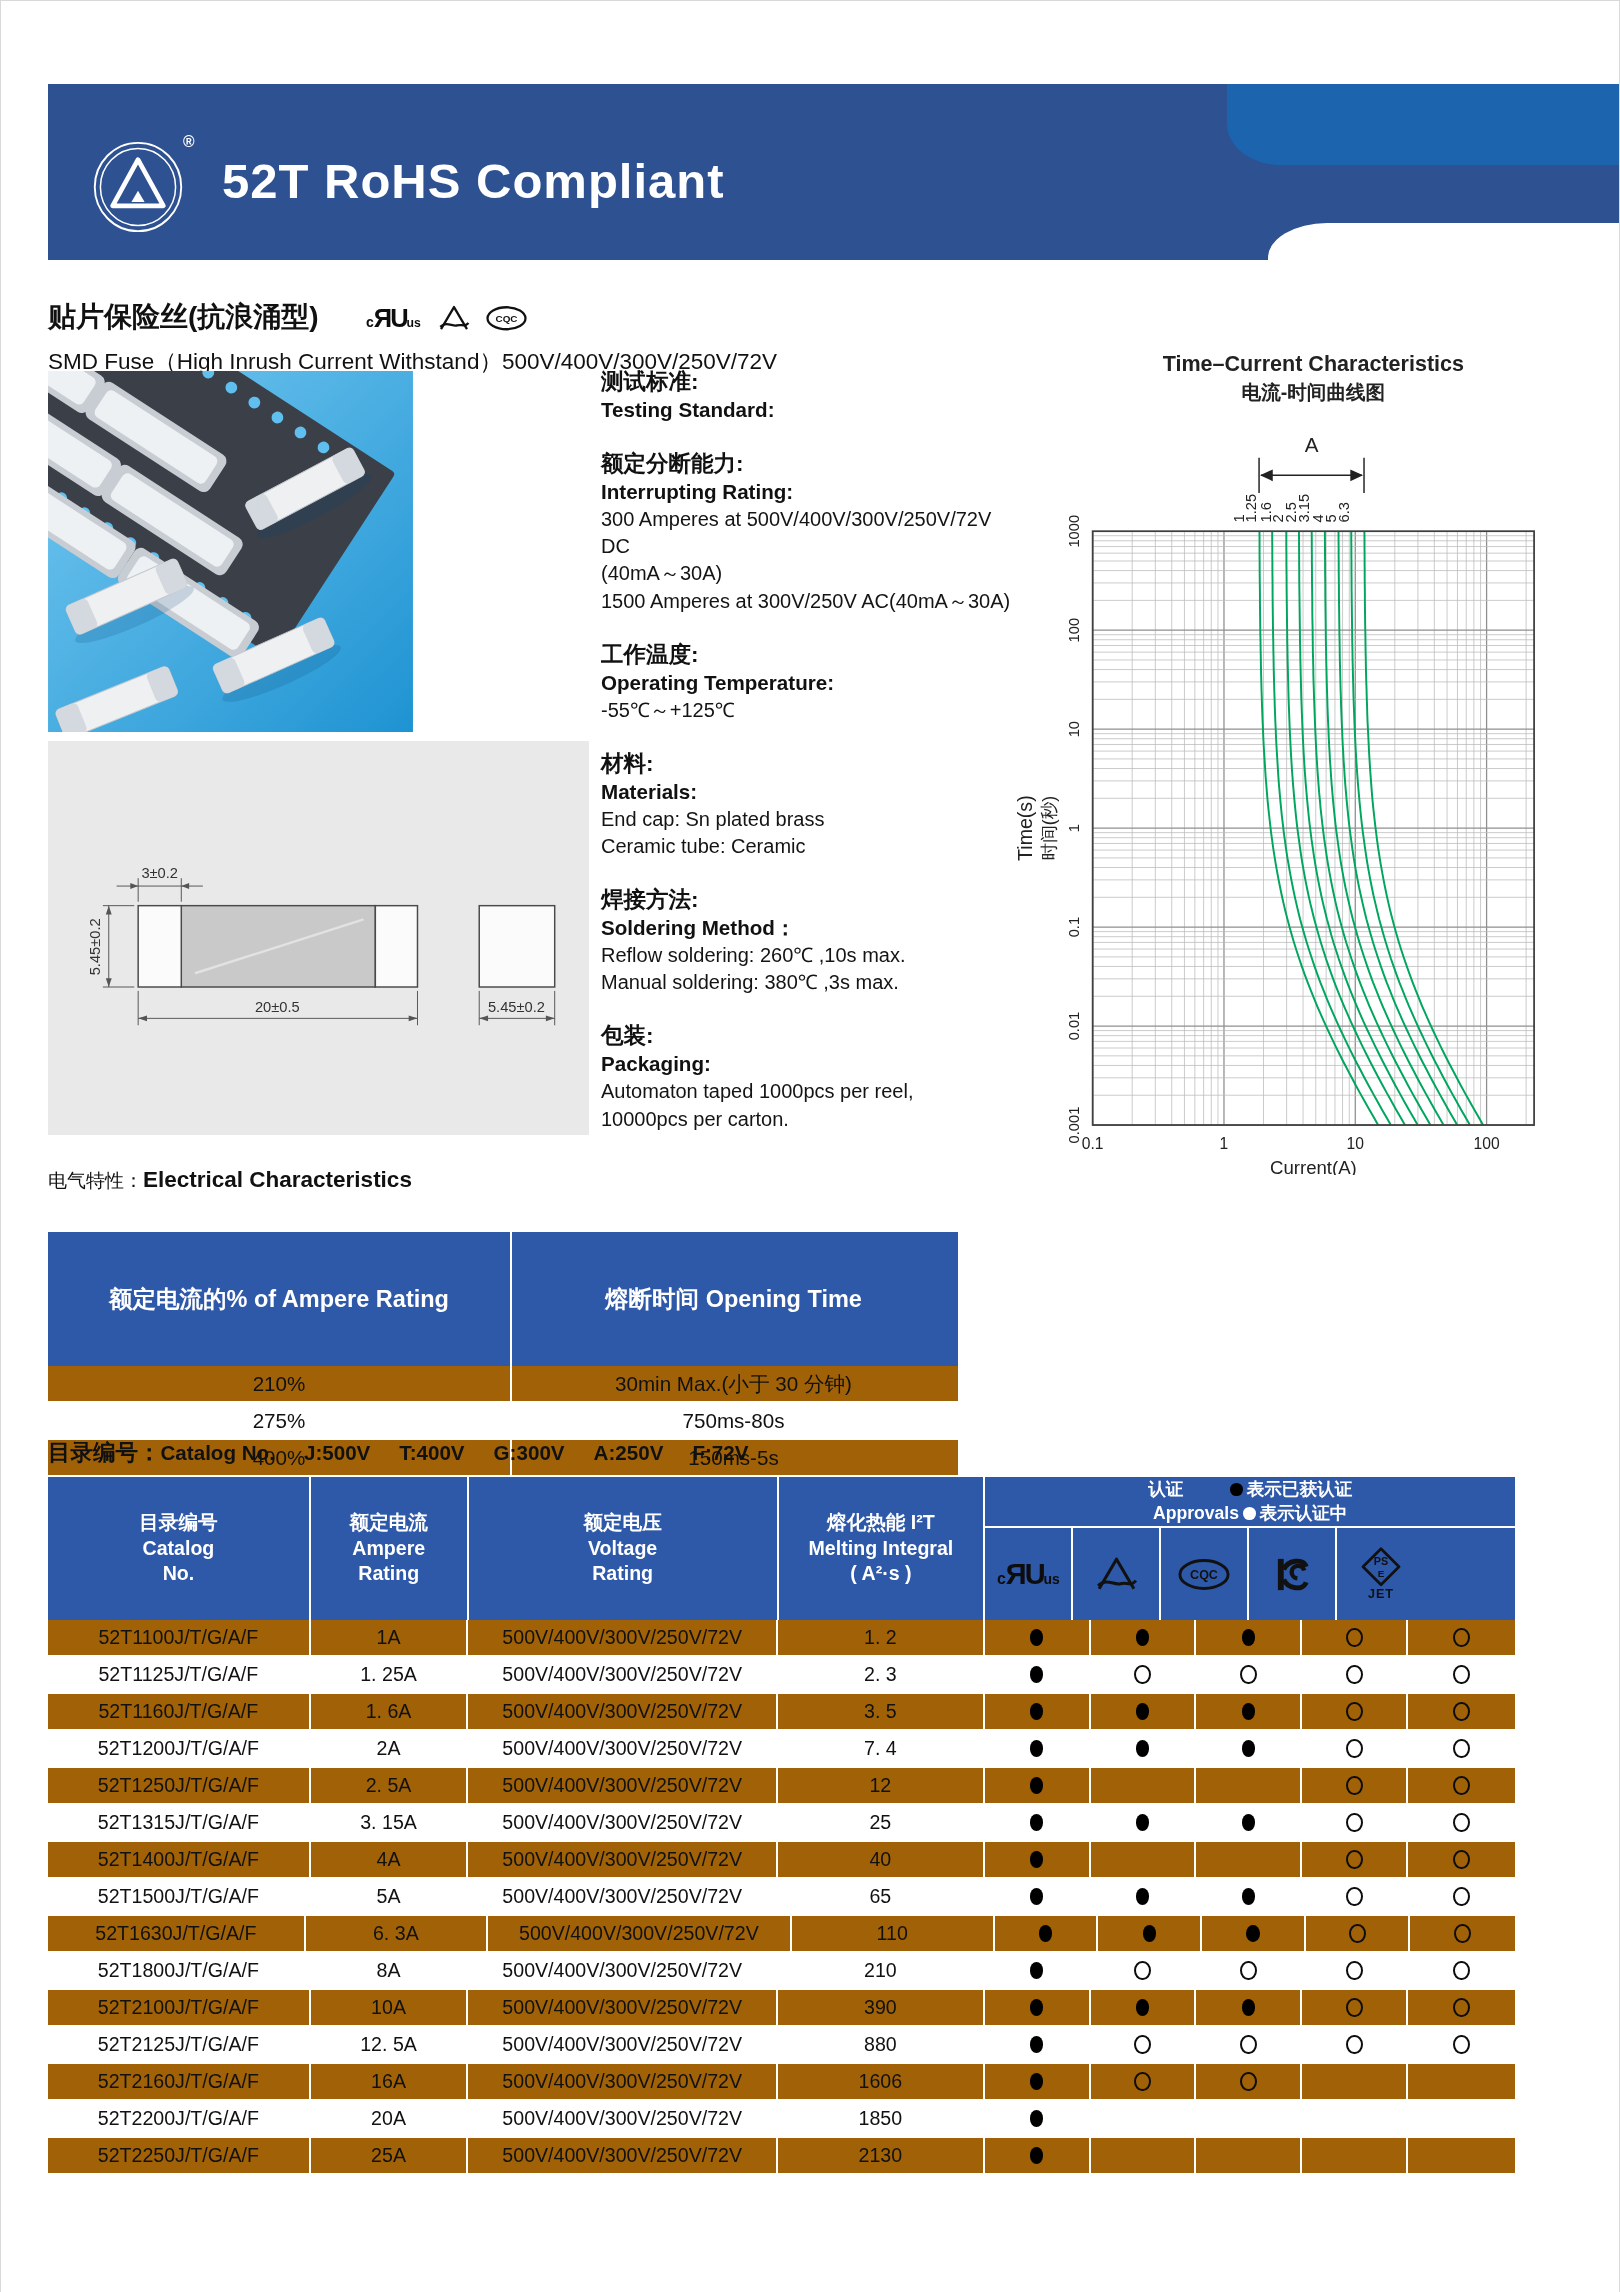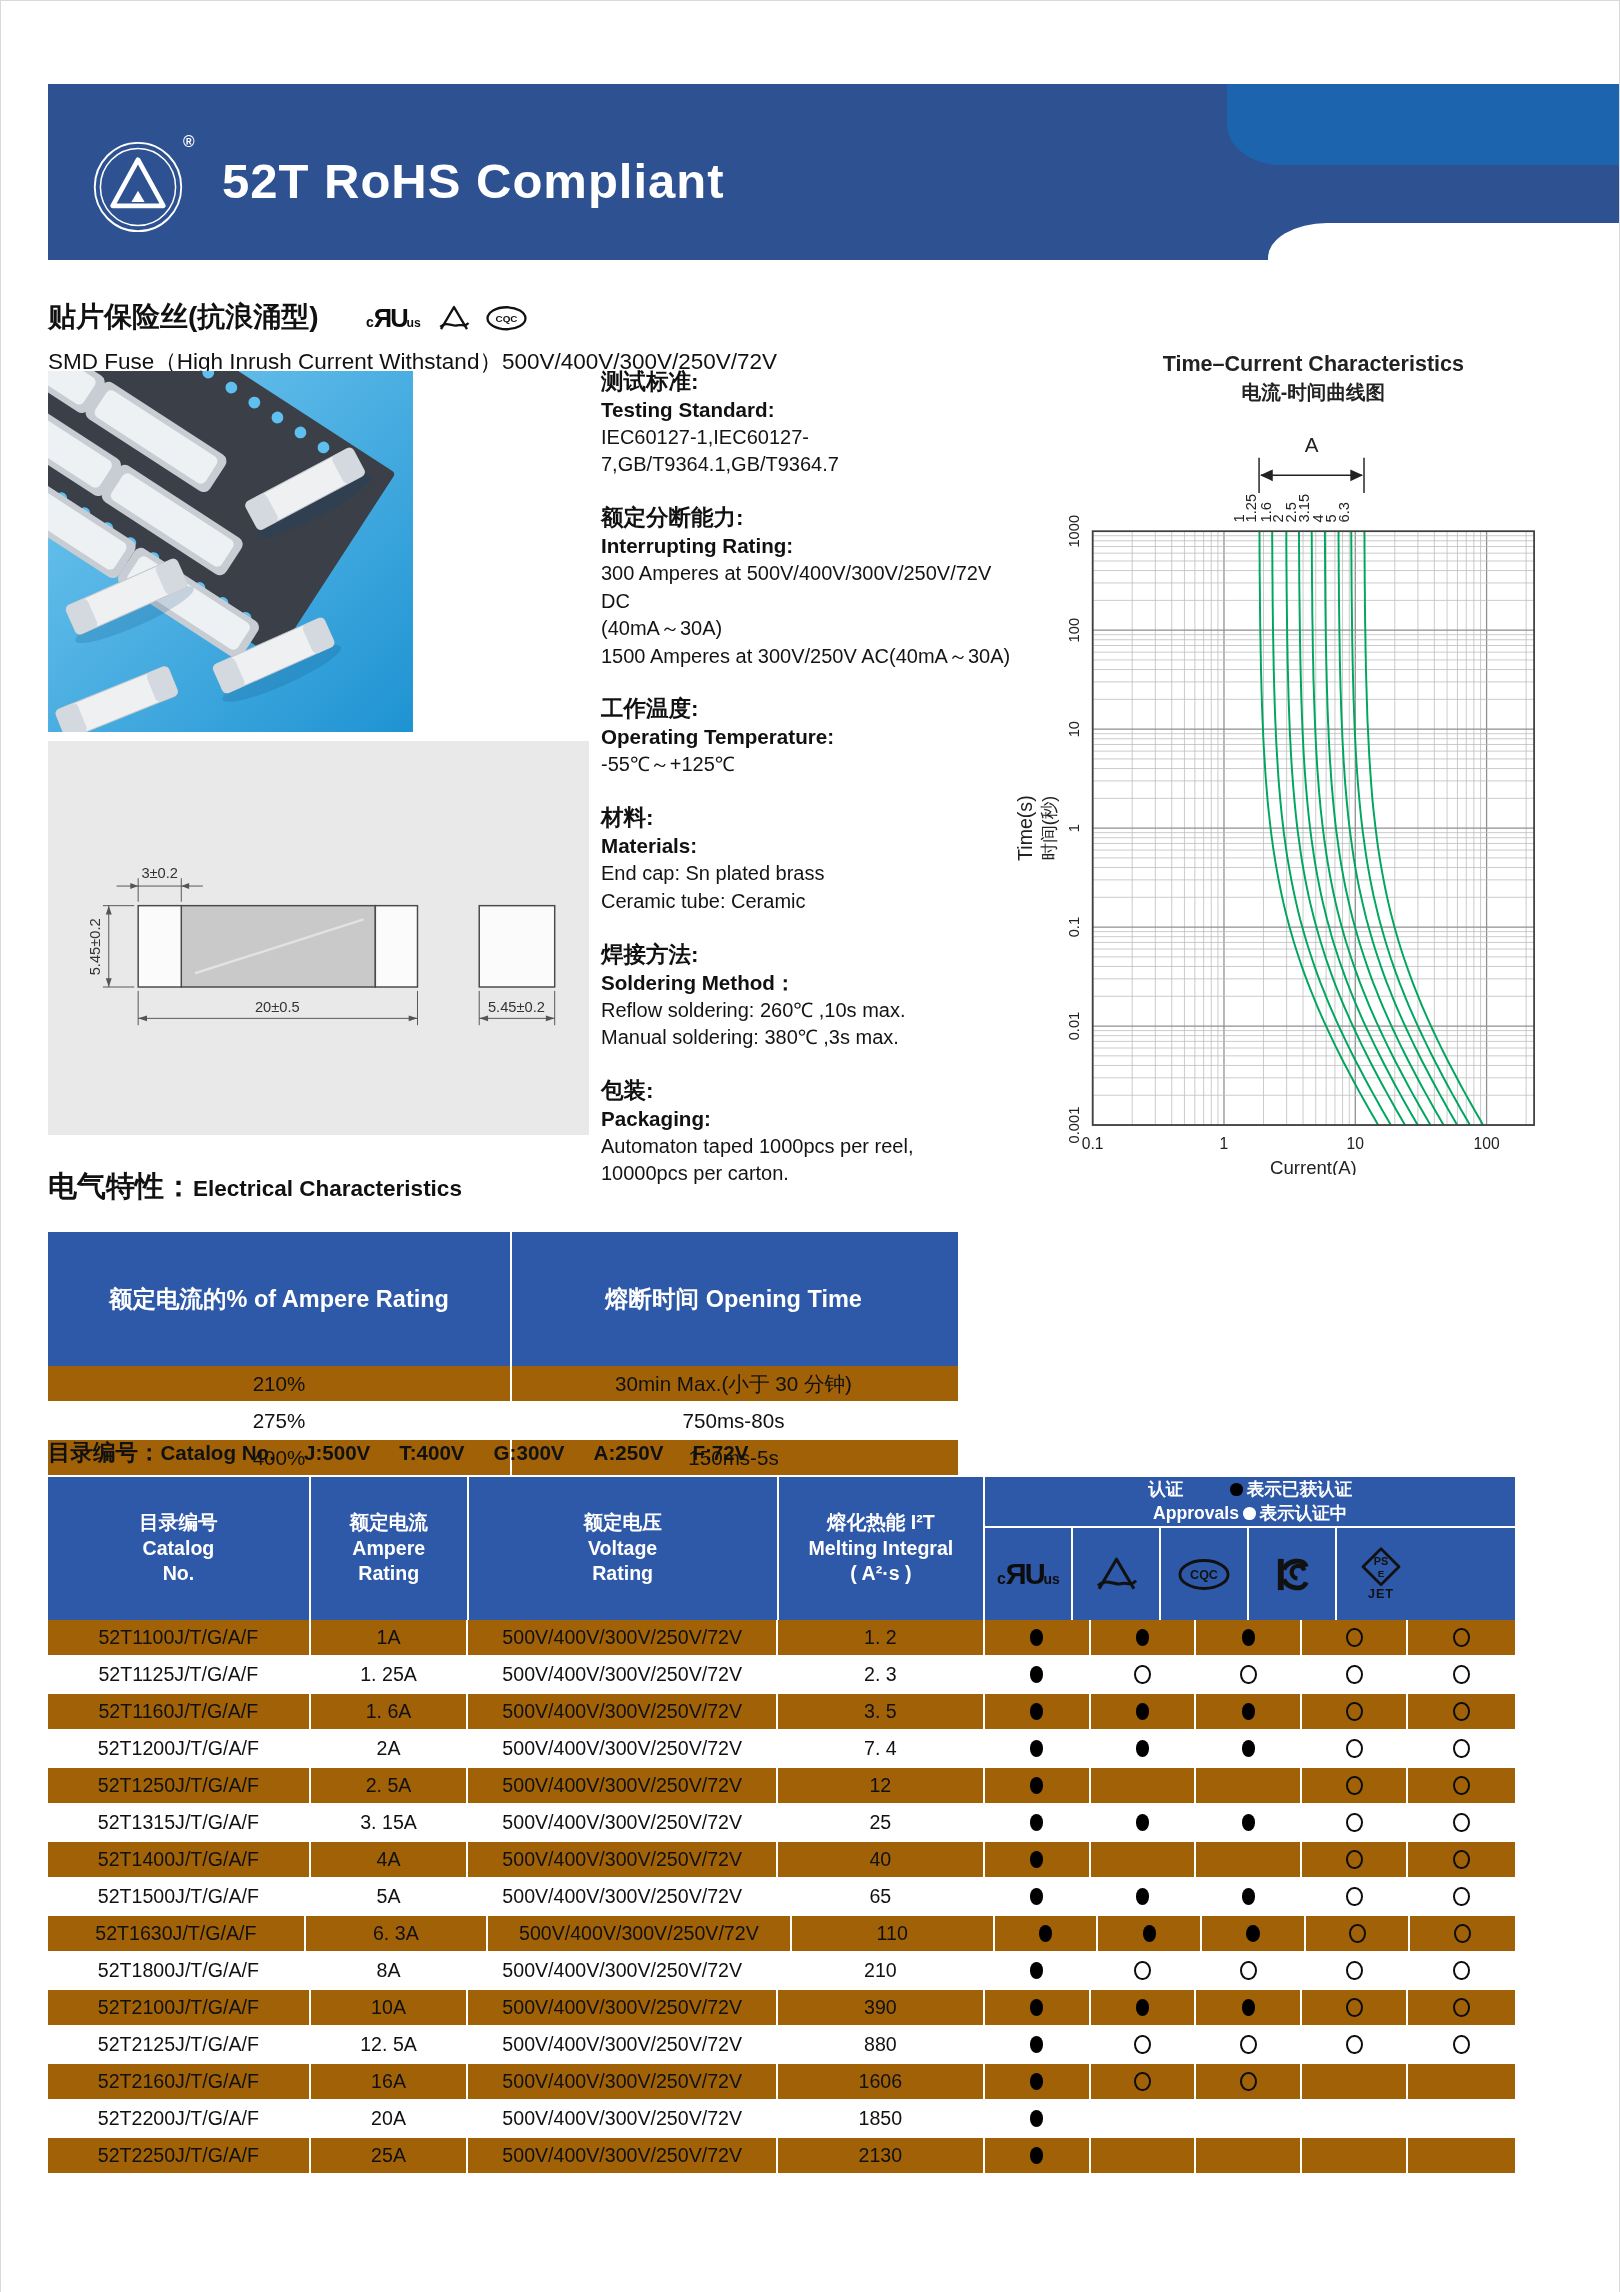--- a/index.html
+++ b/index.html
@@ -29,21 +29,21 @@
   .spec-cn{font-size:22.5px;font-weight:bold;line-height:28px;}
   .spec-en{font-size:20.6px;font-weight:bold;line-height:28px;}
   .spec-line{font-size:20px;line-height:27.4px;color:#141414;}
   
   .panel{position:absolute;left:47px;top:740px;width:541px;height:394px;background:#e9e9e9;}
   .drawing{width:541px;height:394px;display:block;}
   
   .chart{position:absolute;left:970px;top:345px;width:650px;height:829px;}
   
   .elec-head{position:absolute;left:47px;top:1166px;}
-  .elec-head .cn{font-size:29px;font-weight:bold;}
+  .elec-head .cn{font-size:19px;font-weight:normal;}
   .elec-head .en{font-size:22.5px;font-weight:bold;}
   .elec-table{position:absolute;left:47px;top:1231px;width:910px;}
   .elec-header{display:flex;height:134px;background:#2e58a8;}
   .elec-header .hc{color:#fff;font-size:23.5px;font-weight:bold;display:flex;align-items:center;justify-content:center;box-sizing:border-box;}
   .elec-header .hc1{width:464px;border-right:2.9px solid #fff;}
   .elec-header .hc2{width:443px;}
   .erow{display:flex;height:35px;border-bottom:2px solid #fff;}
   .erow .ec{display:flex;align-items:center;justify-content:center;font-size:20.6px;box-sizing:border-box;}
   .erow .ec1{width:464px;border-right:2.9px solid #fff;}
   .erow .ec2{width:443px;}
@@ -194,21 +194,20 @@
           <rect x="108" y="322" width="24" height="32" rx="5" fill="#d4d9df"></rect>
         </g>
       </g>
     </g>
   </svg>
 
   <div class="specs" id="specs">
       <div class="spec-block">
         <div class="spec-cn">测试标准:</div>
         <div class="spec-en">Testing Standard:</div>
-        <div class="spec-line">IEC60127-1,IEC60127-7,GB/T9364.1,GB/T9364.7</div>
       </div>
       <div class="spec-block">
         <div class="spec-cn">额定分断能力:</div>
         <div class="spec-en">Interrupting Rating:</div>
         <div class="spec-line">300 Amperes at 500V/400V/300V/250V/72V DC</div>
         <div class="spec-line"> (40mA～30A)</div>
         <div class="spec-line">1500 Amperes at 300V/250V AC(40mA～30A)</div>
       </div>
       <div class="spec-block">
         <div class="spec-cn">工作温度:</div>

